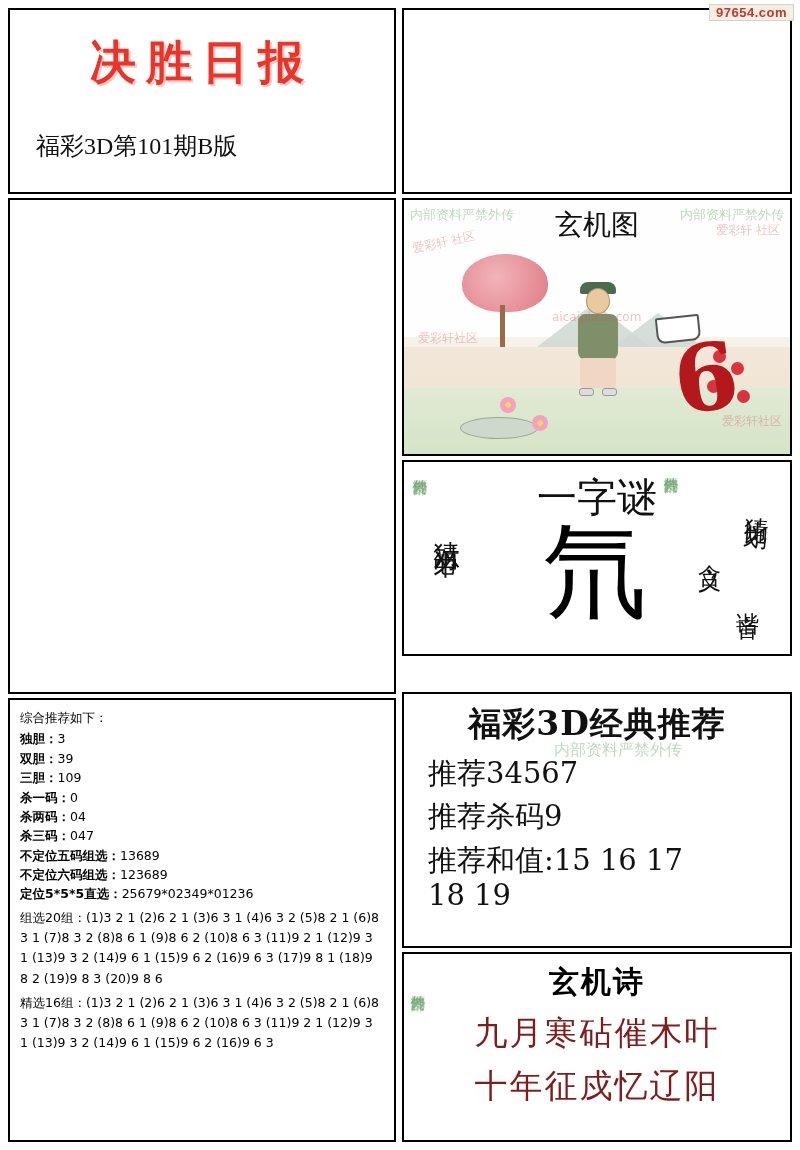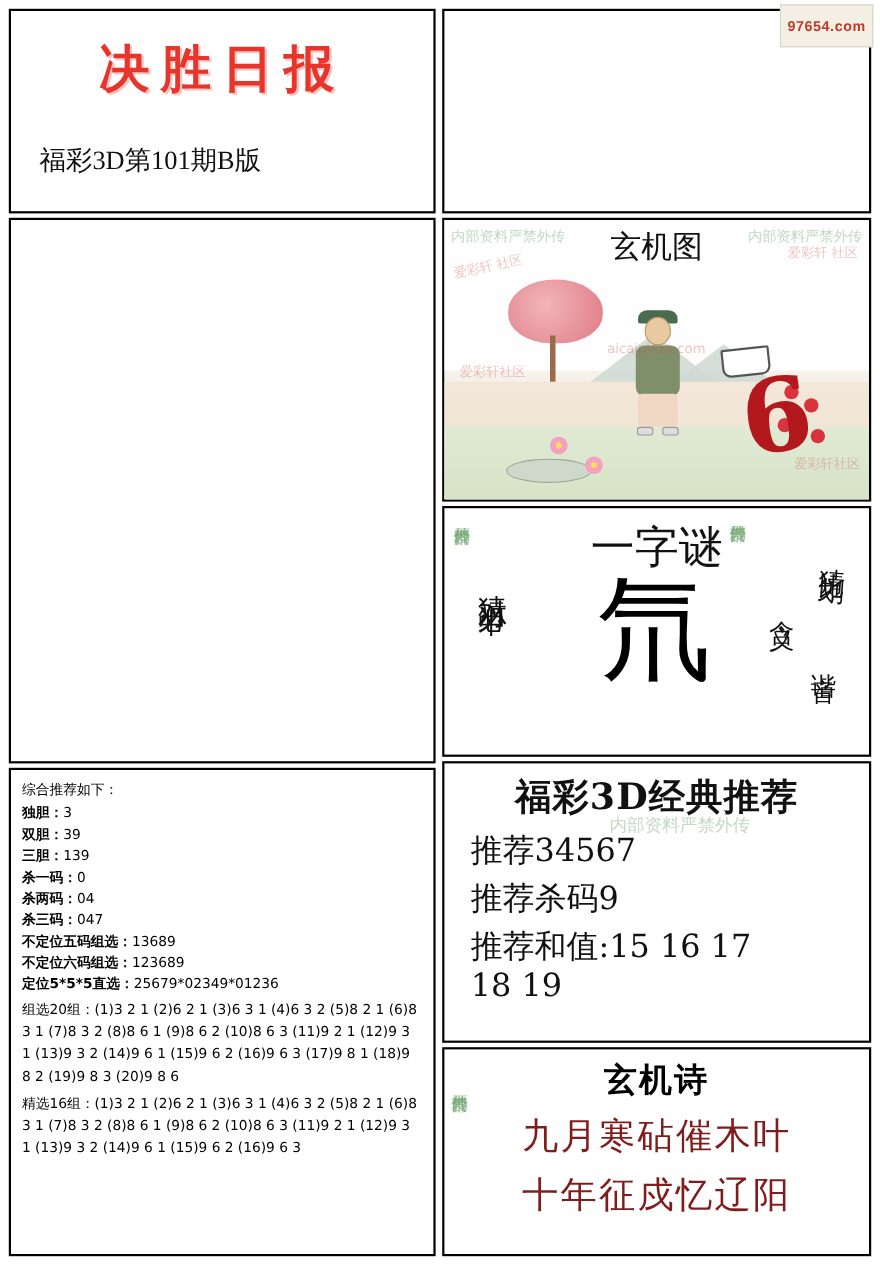--- a/index.html
+++ b/index.html
@@ -17,21 +17,21 @@
   }
   
   .wm-top {
     position: absolute;
     top: 4px; right: 6px;
     background: #f3efe4;
     border: 1px solid #d8d2c0;
     color: #c0392b;
     font-size: 13px;
     font-weight: bold;
-    padding: 11px 6px;
+    padding: 0 6px;
     letter-spacing: 0.5px;
     z-index: 40;
   }
 
   .col-left {
     position: absolute;
     left: 8px; top: 8px;
     width: 320px; height: 1134px;
   }
   .col-right {
@@ -167,21 +167,21 @@
   .wm-g {
     position: absolute;
     color: rgba(110, 165, 110, 0.42);
     font-size: 13px;
     font-family: "DejaVu Serif", serif;
     white-space: nowrap;
     pointer-events: none;
     z-index: 8;
   }
 
-  #riddle-box { left: 0; top: 452px; width: 390px; height: 228px; overflow: hidden; }
+  #riddle-box { left: 0; top: 452px; width: 390px; height: 196px; overflow: hidden; }
   .riddle-title {
     position: absolute; top: 8px; left: 0; right: 0;
     text-align: center;
     font-size: 40px;
     font-family: "DejaVu Serif", serif;
     color: #111;
   }
   .riddle-char {
     position: absolute;
     left: 50%; top: 56px;
@@ -259,21 +259,21 @@
     <div class="box" id="rec-box">
       <div class="rec-line rec-head">综合推荐如下：</div>
 
       <div class="rec-line">
         <span class="rec-label">独胆：</span><span>3</span>
       </div>
       <div class="rec-line">
         <span class="rec-label">双胆：</span><span>39</span>
       </div>
       <div class="rec-line">
-        <span class="rec-label">三胆：</span><span>139</span>
+        <span class="rec-label">三胆：</span><span>109</span>
       </div>
       <div class="rec-line">
         <span class="rec-label">杀一码：</span><span>0</span>
       </div>
       <div class="rec-line">
         <span class="rec-label">杀两码：</span><span>04</span>
       </div>
       <div class="rec-line">
         <span class="rec-label">杀三码：</span><span>047</span>
       </div>

